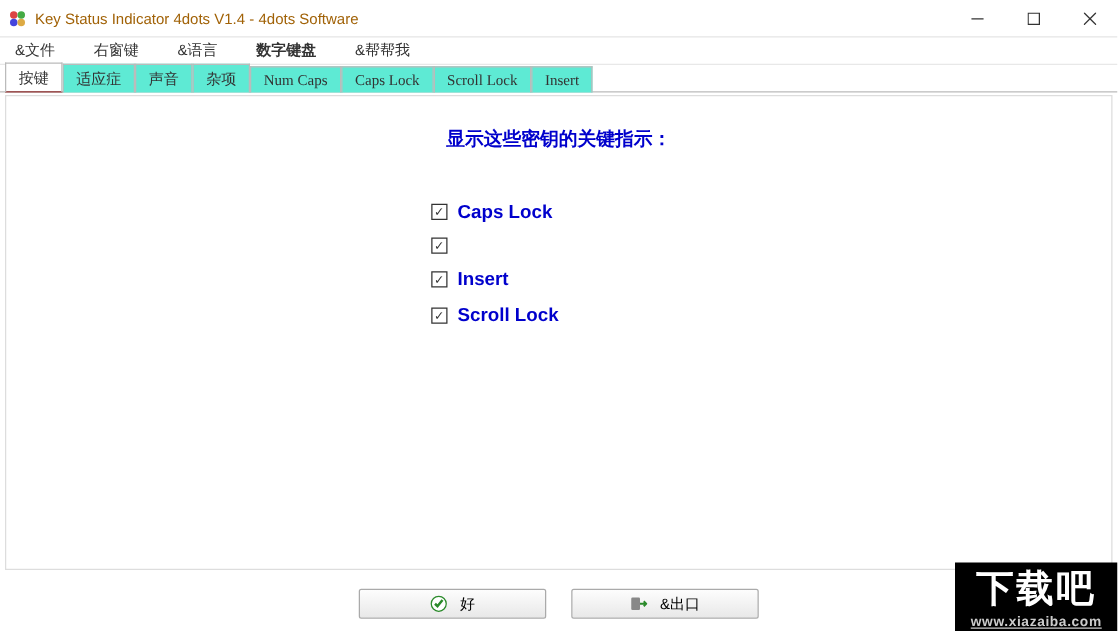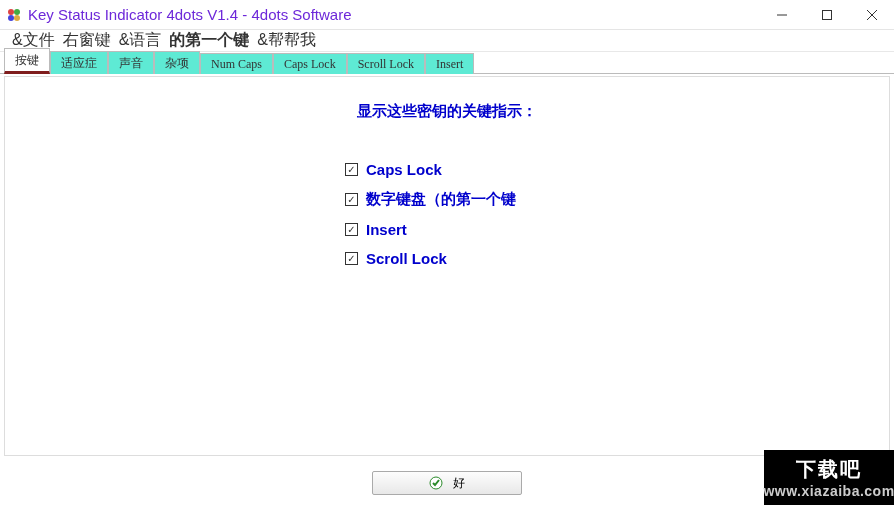--- a/index.html
+++ b/index.html
@@ -21,22 +21,22 @@
       padding-left: 6px;
     }
     .titlebar-icon {
       width: 16px;
       height: 16px;
       margin-right: 6px;
       display: inline-block;
     }
     .titlebar-icon svg { display: block; }
     .title-text {
-      font-size: 15px;
-      color: #6d28d9;
+      font-size: 12px;
+      color: #a16207;
       flex: 1;
     }
     .window-controls {
       display: flex;
       height: 100%;
     }
     .win-btn {
       width: 45px;
       height: 100%;
       display: flex;
@@ -44,23 +44,23 @@
       justify-content: center;
       color: #333;
       font-size: 13px;
       cursor: pointer;
     }
     .menubar {
       height: 22px;
       display: flex;
       align-items: center;
       padding-left: 8px;
-      gap: 0;
+      gap: 23px;
       border-bottom: 1px solid #e8e8e8;
-      font-size: 16px;
+      font-size: 12px;
     }
     .menu-item {
       color: #333;
       cursor: pointer;
       padding: 2px 4px;
     }
     .menu-item.bold { font-weight: bold; }
     .tabbar {
       height: 22px;
       display: flex;
@@ -77,21 +77,21 @@
       margin-right: 0px;
       background: #5eead4;
       color: #333;
       cursor: pointer;
       font-family: "SimSun", serif;
       position: relative;
       top: 1px;
     }
     .tab.active {
       background: #fff;
-      border-bottom: 3px solid #7f1d1d;
+      border-bottom: 1px solid #7f1d1d;
       z-index: 2;
     }
     .content {
       position: relative;
       height: 380px;
       background: #fff;
       border: 1px solid #ddd;
       margin: 2px 4px 0 4px;
     }
     .heading {
@@ -166,28 +166,29 @@
       height: 55px;
       background: #000;
       color: #fff;
       display: flex;
       flex-direction: column;
       align-items: center;
       justify-content: center;
       font-weight: bold;
     }
     .watermark .big {
-      font-size: 20px;
+      font-size: 30px;
       font-family: Liberation Sans, sans-serif;
       letter-spacing: 2px;
     }
     .watermark .small {
-      font-size: 14px;
+      font-size: 11px;
       color: #ccc;
       letter-spacing: 0.5px;
+      text-decoration: underline;
     }
   </style>
 </head>
 <body>
 
 <div class="titlebar">
   <span class="titlebar-icon">
     <svg width="16" height="16" viewBox="0 0 16 16">
       <circle cx="5" cy="5" r="3" fill="#d44"></circle>
       <circle cx="11" cy="5" r="3" fill="#4a4"></circle>
@@ -213,21 +214,21 @@
           <line x1="10" y1="0" x2="0" y2="10" stroke="#333" stroke-width="1"></line>
         </svg>
     </div>
   </div>
 </div>
 
 <div class="menubar" id="menubar">
     <span class="menu-item">&amp;文件</span>
     <span class="menu-item">右窗键</span>
     <span class="menu-item">&amp;语言</span>
-    <span class="menu-item bold">的第一个键</span>
+    <span class="menu-item bold">数字键盘</span>
     <span class="menu-item">&amp;帮帮我</span>
   </div>
 
 <div class="tabbar" id="tabbar">
     <div class="tab active">按键</div>
     <div class="tab">适应症</div>
     <div class="tab">声音</div>
     <div class="tab">杂项</div>
     <div class="tab">Num Caps</div>
     <div class="tab">Caps Lock</div>
@@ -237,21 +238,20 @@
 
 <div class="content">
   <div class="heading">显示这些密钥的关键指示：</div>
   <div class="checklist" id="checklist">
       <div class="check-row">
         <span class="checkbox">✓</span>
         <span class="check-label">Caps Lock</span>
       </div>
       <div class="check-row">
         <span class="checkbox">✓</span>
-        <span class="check-label">数字键盘（的第一个键</span>
       </div>
       <div class="check-row">
         <span class="checkbox">✓</span>
         <span class="check-label">Insert</span>
       </div>
       <div class="check-row">
         <span class="checkbox">✓</span>
         <span class="check-label">Scroll Lock</span>
       </div>
     </div>
@@ -260,18 +260,27 @@
 <div class="button-bar">
   <div class="btn">
     <span class="btn-icon">
       <svg width="14" height="14" viewBox="0 0 14 14">
           <circle cx="7" cy="7" r="6" fill="#fff" stroke="#2a8a2a" stroke-width="1"></circle>
           <path d="M4 7 L6 9 L10 4" fill="none" stroke="#2a8a2a" stroke-width="2"></path>
         </svg>
     </span>
     <span>好</span>
   </div>
+  <div class="btn">
+    <span class="btn-icon">
+      <svg width="14" height="14" viewBox="0 0 14 14">
+          <rect x="1" y="2" width="7" height="10" fill="#888" rx="1"></rect>
+          <path d="M8 7 L13 7 M11 5 L13 7 L11 9" fill="none" stroke="#2a8a2a" stroke-width="1.5"></path>
+        </svg>
+    </span>
+    <span>&amp;出口</span>
+  </div>
 </div>
 
 <div class="watermark">
   <div class="big">下载吧</div>
   <div class="small">www.xiazaiba.com</div>
 </div>
 
 </body></html>

